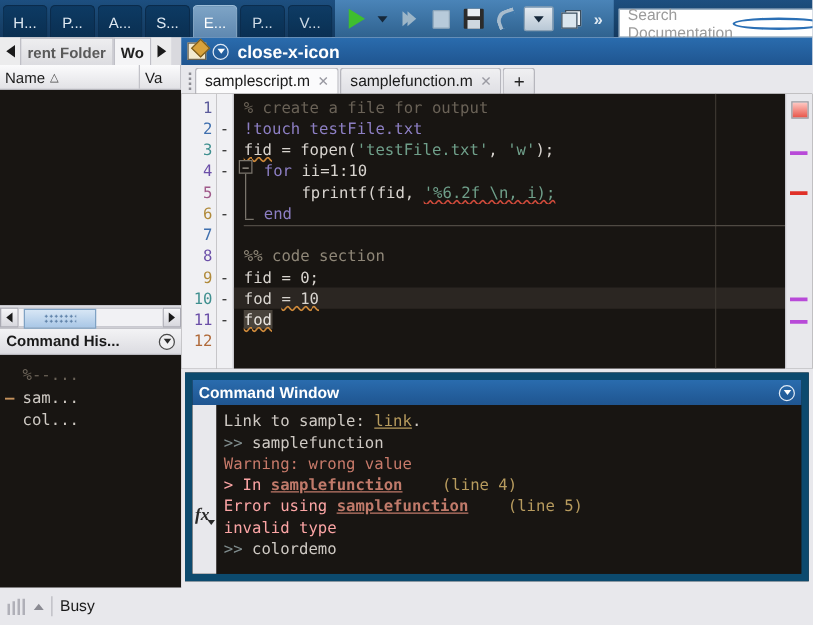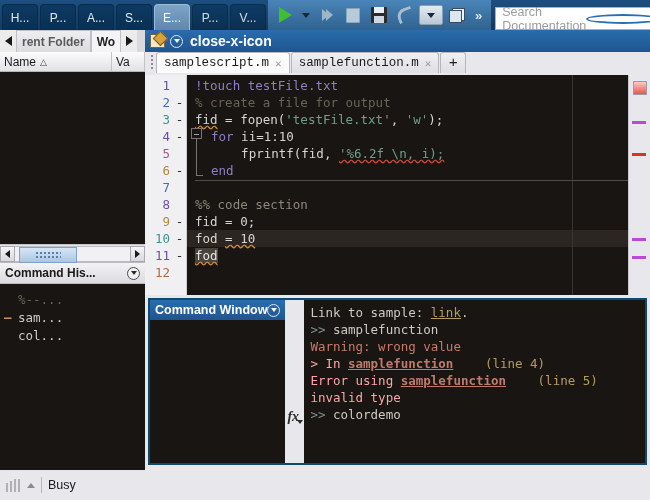--- a/index.html
+++ b/index.html
@@ -108,21 +108,21 @@
     height:22px; display:flex; align-items:center; gap:5px; padding:0 5px;
     background: linear-gradient(to bottom,#2a6cae 0%, #1f5590 100%);
     color:#fff; font-size:12.5px; font-weight:bold;
   }
   .edicon { width:15px;height:14px;background:#f2e9cf;border:1px solid #6f6450;position:relative;flex:none; }
   .edicon:after{content:"";position:absolute;right:-2px;top:-2px;width:9px;height:9px;background:#d8a23c;transform:rotate(45deg);border:1px solid #7a5c20;}
   .edtitletext { flex:1; white-space:nowrap; overflow:hidden; }
   .ccaret-w { width:13px;height:13px;border:1px solid #dfe9f5;border-radius:50%;display:flex;align-items:center;justify-content:center;flex:none; }
   .ccaret-w i { width:0;height:0;border-left:3.5px solid transparent;border-right:3.5px solid transparent;border-top:4px solid #ffffff; }
   .xclose { color:#fff; font-size:14px; font-weight:bold; line-height:1; padding:0 2px; flex:none; }
-  .edtabs { height:23px; display:flex; align-items:flex-start; background:#e8e8ec; padding-left:3px;font-family:Liberation Mono, monospace; }
+  .edtabs { height:23px; display:flex; align-items:flex-end; background:#e8e8ec; padding-left:3px; }
   .grip { width:8px; height:20px; display:flex; flex-direction:column; justify-content:center; align-items:center; gap:2px; }
   .grip i { width:2px;height:2px;background:#8b8b92;display:block; }
   .etab {
     height:21px; display:flex; align-items:center; gap:6px; padding:0 7px;
     font-size:12.5px; color:#1a1a1a; background:linear-gradient(to bottom,#f0f0f2,#dfdfe4);
     border:1px solid #b6b6bd; border-bottom:none; border-radius:3px 3px 0 0; margin-right:1px;
   }
   .etab.active { background:#fbfbfc; }
   .etabx { color:#9a9aa2; font-size:11px; }
   .etabplus { height:21px; width:26px; display:flex;align-items:center;justify-content:center;
@@ -156,21 +156,21 @@
   .foldfoot { position:absolute; left:9px; top:100px; width:7px; height:1px; background:#7a756c; }
   .secline { position:absolute; left:8px; right:0; top:105px; height:1px; background:#4f4a43; }
   .vrule { position:absolute; top:0; bottom:0; width:1px; background:#3a352f; }
   .edmargin { width:22px; background:#e8e8ec; flex:none; position:relative; border-left:1px solid #c8c8ce; }
   .mstatus { position:absolute; left:4px; top:6px; width:14px; height:14px;
     background:linear-gradient(to bottom,#ffc9c4,#e8564a); border:1px solid #9a9aa0; }
   .mmark { position:absolute; left:3px; width:14px; height:3px; }
 
   
   .cmdwin { position:absolute; left:145px; top:295px; width:505px; height:175px; background:#e8e8ec; padding:3px 3px 5px 3px; }
-  .cwframe { height:100%; border:2px solid #0c4a6e; background:#181512; display:flex; flex-direction:row; }
+  .cwframe { height:100%; border:6px solid #0c4a6e; background:#181512; display:flex; flex-direction:column; }
   .cwtitle {
     height:20px; display:flex; align-items:center; justify-content:space-between; padding:0 5px;
     background: linear-gradient(to bottom,#2a6cae 0%, #1f5590 100%); color:#fff; font-size:12.5px; font-weight:bold;
   }
   .cwbody { flex:1; display:flex; background:#181512; }
   .cwgutter { width:19px; background:#e8e8ec; position:relative; flex:none; }
   .fx { position:absolute; left:2px; bottom:38px; font-family:"Liberation Serif", serif; font-style:italic; font-weight:bold; font-size:14px; color:#2a2a2a; }
   .fx:after { content:""; position:absolute; right:-4px; bottom:1px; width:0;height:0;border-left:3px solid transparent;border-right:3px solid transparent;border-top:4px solid #2a2a2a; }
   .cwlines { flex:1; padding:4px 0 0 6px; font-family:"DejaVu Sans Mono", monospace; font-size:12.5px; }
   .cwl { height:17px; line-height:17px; white-space:pre; }
@@ -393,23 +393,23 @@
         <div></div>
       </div>
 
       <div class="codelines">
         <div class="vrule" style="left:385px"></div>
         <span class="foldbox"></span>
         <span class="foldline"></span>
         <span class="foldfoot"></span>
         <span class="secline"></span>
 
+        <div class="cl"><span class="c-comment">% create a file for output</span></div>
+
         <div class="cl"><span class="c-key">!</span><span class="c-key">touch testFile.txt</span></div>
-
-        <div class="cl"><span class="c-comment">% create a file for output</span></div>
 
         <div class="cl"><span class="c-sqo">fid</span><span> = fopen(</span><span class="c-str">'testFile.txt'</span><span>, </span><span class="c-str">'w'</span><span>);</span></div>
 
         <div class="cl" style="padding-left:24px"><span class="c-key">for</span><span> ii=1:10</span></div>
 
         <div class="cl" style="padding-left:24px"><span>    fprintf(fid, </span><span class="c-str c-sq">'%6.2f \n, i);</span></div>
 
         <div class="cl" style="padding-left:24px"><span class="c-key">end</span></div>
 
         <div class="cl"></div>

